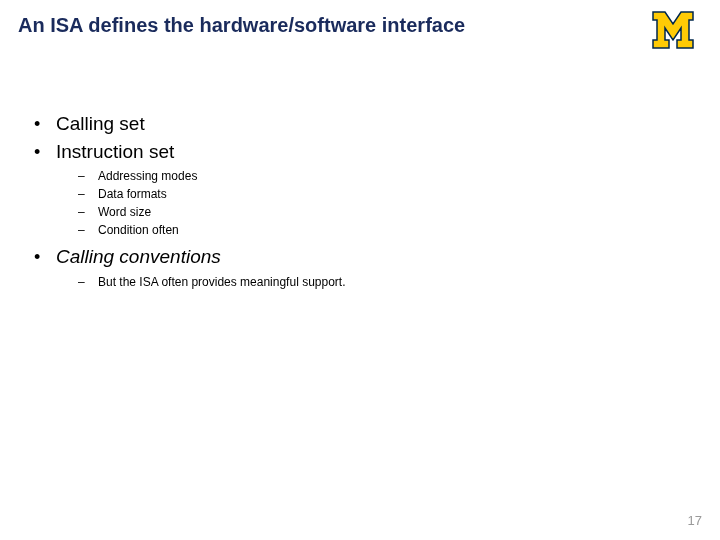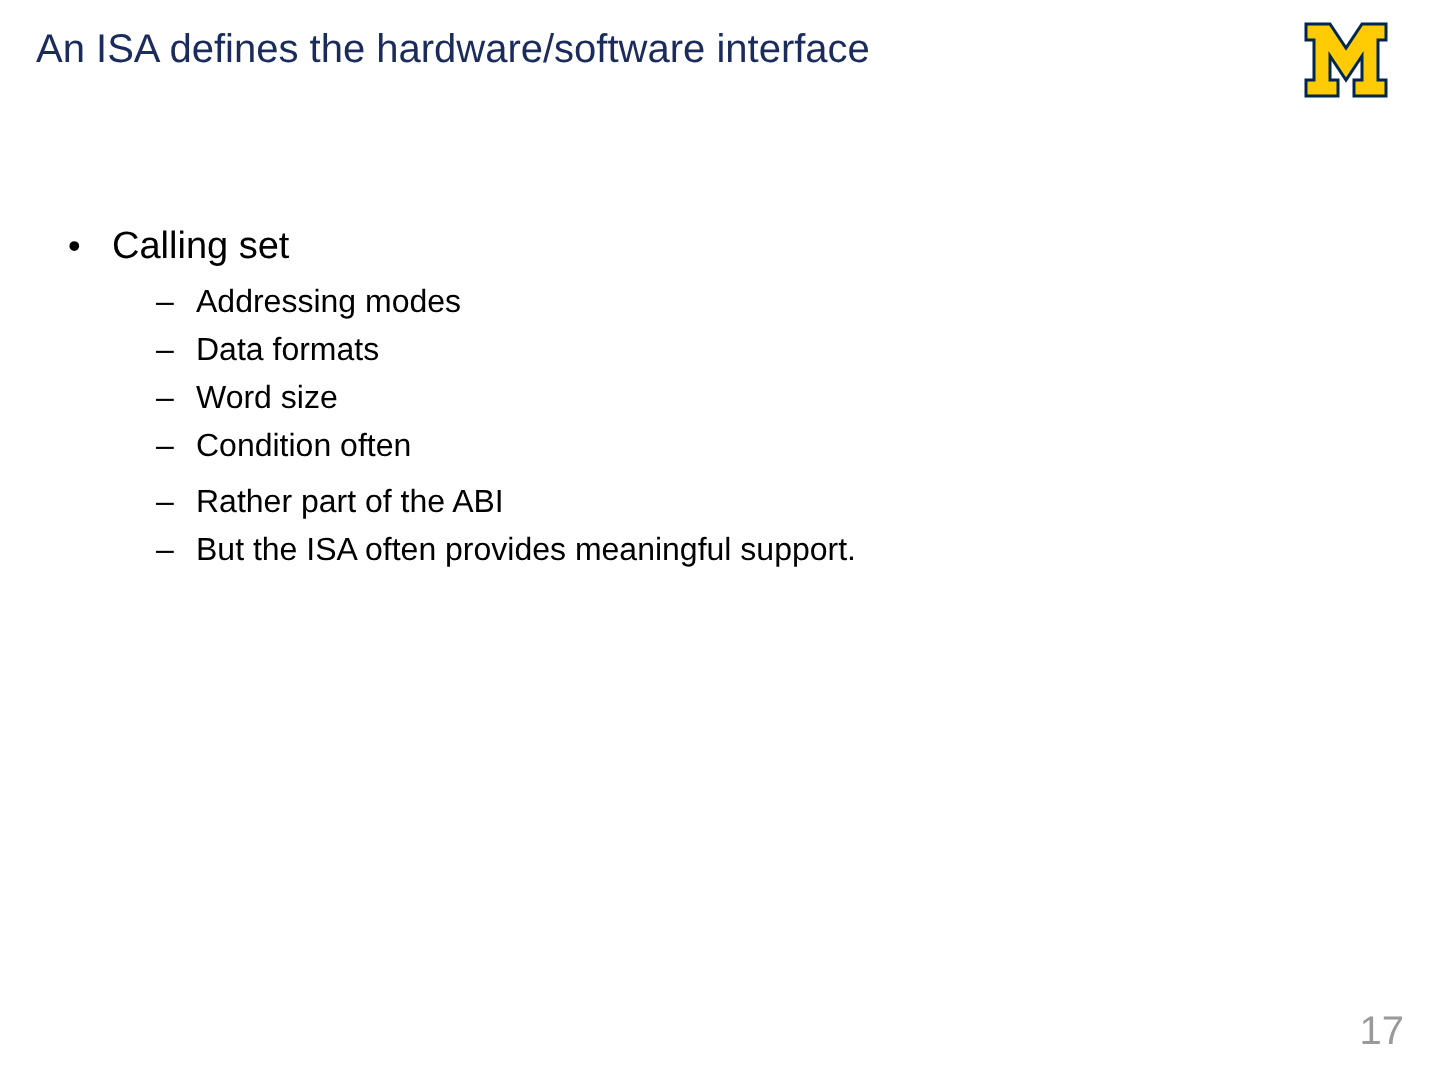--- a/index.html
+++ b/index.html
@@ -9,21 +9,21 @@
     background: #fff;
     font-family: Verdana, Geneva, sans-serif;
     position: relative;
     overflow: hidden;
   }
   .title {
     position: absolute;
     top: 14px;
     left: 18px;
     font-size: 20px;
-    font-weight: normal;
+    font-weight: bold;
     color: #1a2b5c;
   }
   .logo {
     position: absolute;
     top: 10px;
     right: 18px;
   }
   .content {
     position: absolute;
     top: 110px;
@@ -39,61 +39,62 @@
   ul.level1 > li::before {
     content: "•";
     display: inline-block;
     width: 22px;
     margin-left: 2px;
     font-size: 18px;
   }
   ul.level1 > li.italic > span { font-style: italic; }
   ul.level2 {
     list-style: none;
-    font-size: 16px;
+    font-size: 12px;
     line-height: 1.5;
     margin-left: 46px;
     margin-top: 2px;
     margin-bottom: 4px;
   }
   ul.level2 > li::before {
     content: "–";
     display: inline-block;
     width: 20px;
   }
   .pagenum {
     position: absolute;
     bottom: 12px;
     right: 18px;
-    font-size: 20px;
+    font-size: 13px;
     color: #9a9a9a;
     font-family: Verdana, sans-serif;
     margin-left: 36px;
   }
 </style>
 </head>
 <body>
 
 <div class="title">An ISA defines the hardware/software interface</div>
 
 <div class="logo">
   <svg width="58" height="40" viewBox="0 0 58 40">
     <path d="M2 2 L14 2 L22 14 L30 2 L42 2 L42 10 L38 10 L38 30 L42 30 L42 38 L26 38 L26 30 L30 30 L30 18 L22 30 L14 18 L14 30 L18 30 L18 38 L2 38 L2 30 L6 30 L6 10 L2 10 Z" transform="translate(7,0)" fill="#ffcb05" stroke="#00274c" stroke-width="1.5"></path>
   </svg>
 </div>
 
 <div class="content">
   <ul class="level1" id="lvl1">
       <li><span>Calling set</span></li>
+      <li><span>Instruction set</span></li>
       <ul class="level2">
         <li><span>Addressing modes</span></li>
         <li><span>Data formats</span></li>
         <li><span>Word size</span></li>
         <li><span>Condition often</span></li>
       </ul>
+      <li class="italic"><span>Calling conventions</span></li>
       <ul class="level2">
-        <li><span>Rather part of the ABI</span></li>
         <li><span>But the ISA often provides meaningful support.</span></li>
       </ul>
     </ul>
 </div>
 
 <div class="pagenum">17</div>
 
 </body></html>

